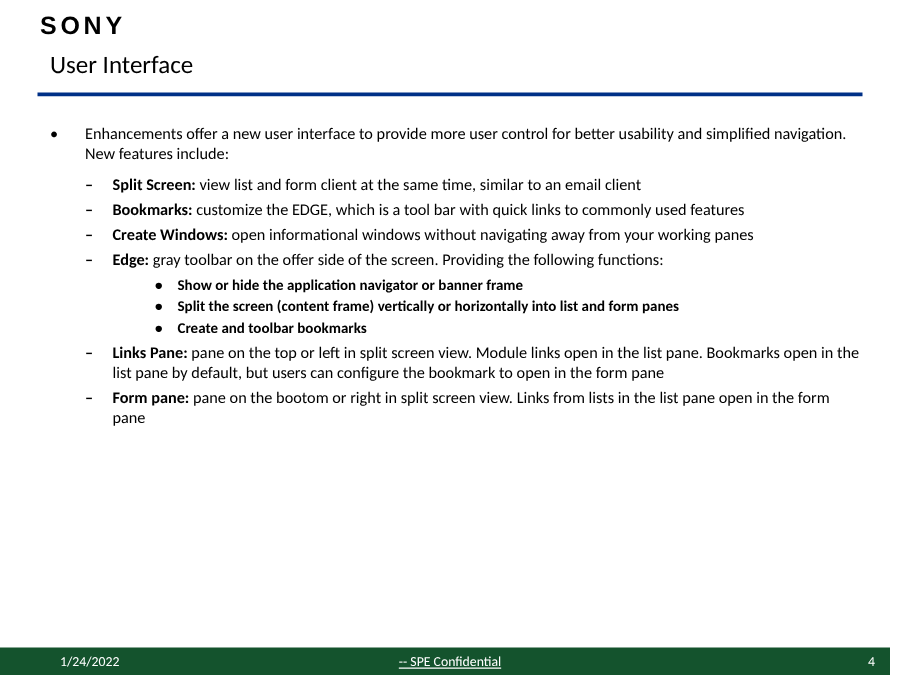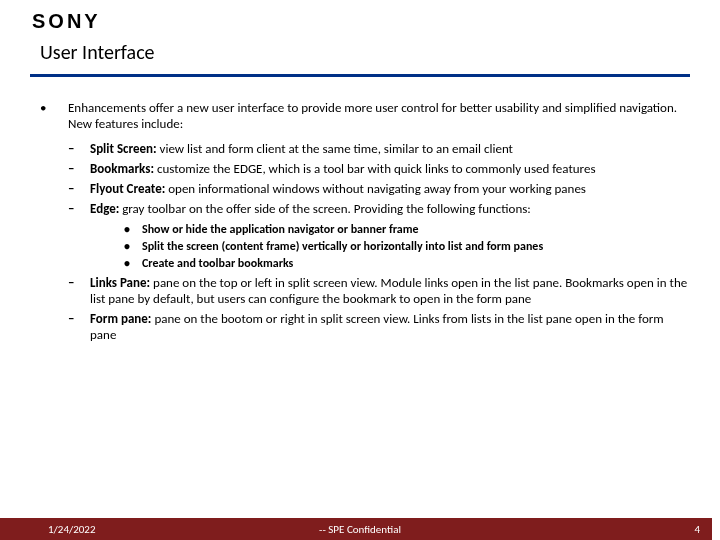--- a/index.html
+++ b/index.html
@@ -14,23 +14,23 @@
   .bullet-text { flex: 1; }
   .sub-list { margin-left: 28px; margin-top: 4px; }
   .sub-row { display: flex; margin-bottom: 4px; }
   .sub-mark { width: 22px; flex-shrink: 0; font-weight: bold; }
   .sub-text { flex: 1; font-weight: bold; }
   .sub-text .normal { font-weight: normal; }
   .subsub-list { margin-left: 56px; margin-top: 2px; margin-bottom: 4px; }
   .subsub-row { display: flex; margin-bottom: 2px; font-size: 12px; }
   .subsub-mark { width: 18px; flex-shrink: 0; font-weight: bold; }
   .subsub-text { flex: 1; font-weight: bold; }
-  .footer { position: absolute; bottom: 0; left: 0; width: 720px; height: 22px; background: #7f1d1d; color: #fff; font-size: 11px; display: flex; align-items: center; }
+  .footer { position: absolute; bottom: 0; left: 0; width: 720px; height: 22px; background: #14532d; color: #fff; font-size: 11px; display: flex; align-items: center; }
   .footer-date { position: absolute; left: 48px; }
-  .footer-conf { position: absolute; left: 0; width: 100%; text-align: center; }
+  .footer-conf { position: absolute; left: 0; width: 100%; text-align: center; text-decoration: underline; }
   .footer-page { position: absolute; right: 20px; }
 </style>
 </head>
 <body>
 
 <div class="slide">
   <div class="logo">SONY</div>
   <div class="title">User Interface</div>
   <div class="rule"></div>
 
@@ -44,21 +44,21 @@
       <div class="sub-row">
         <div class="sub-mark">–</div>
         <div class="sub-text"><span>Split Screen:</span><span class="normal">  view list and form client at the same time, similar to an email client</span></div>
       </div>
       <div class="sub-row">
         <div class="sub-mark">–</div>
         <div class="sub-text"><span>Bookmarks:</span><span class="normal">  customize the EDGE, which is a tool bar with quick links to commonly used features</span></div>
       </div>
       <div class="sub-row">
         <div class="sub-mark">–</div>
-        <div class="sub-text"><span>Flyout Create:</span><span class="normal">  open informational windows without navigating away from your working panes</span></div>
+        <div class="sub-text"><span>Create Windows:</span><span class="normal">  open informational windows without navigating away from your working panes</span></div>
       </div>
       <div class="sub-row">
         <div class="sub-mark">–</div>
         <div class="sub-text"><span>Edge:</span><span class="normal">  gray toolbar on the offer side of the screen.  Providing the following functions:</span></div>
       </div>
 
       <div class="subsub-list">
         <div class="subsub-row">
           <div class="subsub-mark">•</div>
           <div class="subsub-text">Show or hide the application navigator or banner frame</div>

